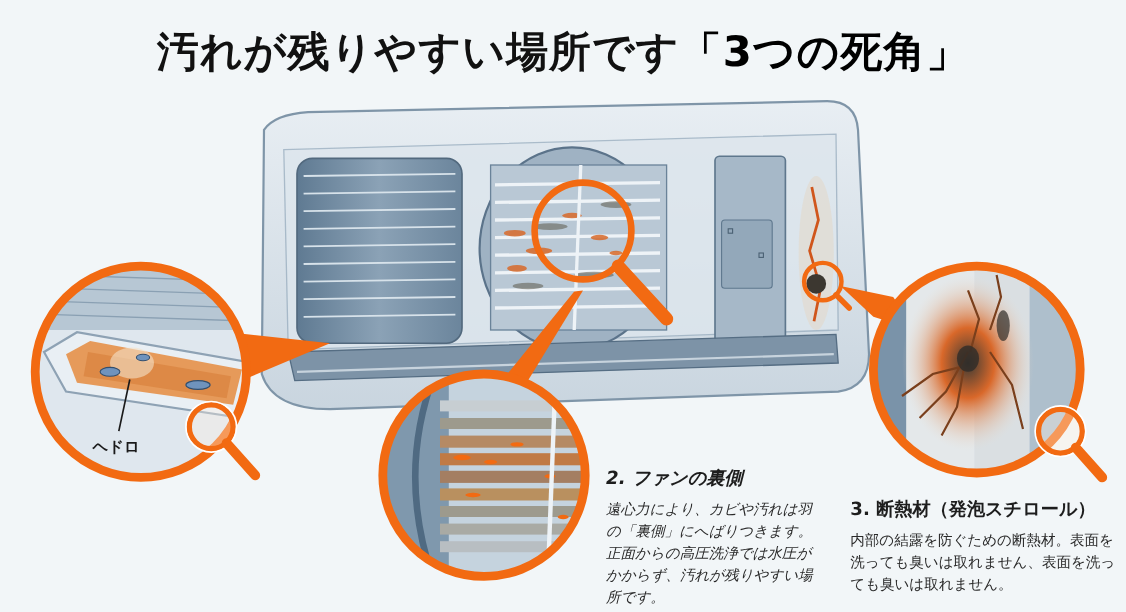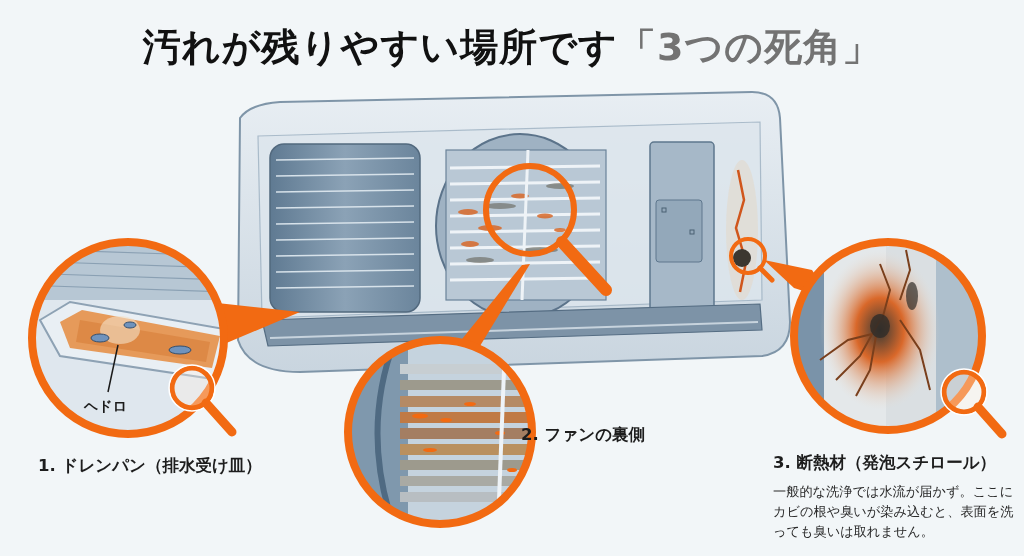--- a/index.html
+++ b/index.html
@@ -10,30 +10,30 @@
     color: #1a1a1a;
     position: relative;
   }
   .stage { position: absolute; left: 0; top: 0; width: 1024px; height: 556px; }
 
   .title {
     position: absolute; left: 0; top: 22px; width: 1024px;
     text-align: center; font-size: 38px; font-weight: bold; letter-spacing: 1px;
     color: #111;
   }
-  .title .hl { color: #737373; }
+  .title .hl { color: #000000; }
 
   svg.art { position: absolute; left: 0; top: 0; }
 
   .callout { position: absolute; }
   .callout h3 { font-size: 16.5px; font-weight: bold; color: #1d1d1d; margin-bottom: 8px; white-space: nowrap; }
   .callout p { font-size: 13.2px; line-height: 20px; color: #2a2a2a; }
 
   .c1 { left: 38px; top: 455px; width: 300px; }
-  .c2 { left: 521px; top: 424px; width: 190px; }
+  .c2 { left: 551px; top: 424px; width: 190px; font-style: italic; }
   .c3 { left: 773px; top: 452px; width: 250px; }
 
   .hedoro {
     position: absolute; left: 84px; top: 398px;
     font-size: 14px; font-weight: bold; color: #1a1a1a;
   }
 </style>
 </head>
 <body>
 
@@ -230,25 +230,25 @@
         <circle cx="964" cy="392" r="20" fill="rgba(255,240,225,0.35)" stroke="#f26a12" stroke-width="5"></circle>
         <circle cx="964" cy="392" r="23" fill="none" stroke="#fff" stroke-width="1.5"></circle>
         <line x1="978" y1="407" x2="1002" y2="434" stroke="#f26a12" stroke-width="9" stroke-linecap="round"></line>
       </g>
     </g>
   </svg>
 
   <div class="hedoro">ヘドロ</div>
 
   <div class="callout c1">
-    <h3>1. ドレンパン（排水受け皿）</h3>
   </div>
 
   <div class="callout c2">
     <h3>2. ファンの裏側</h3>
+    <p>遠心力により、カビや汚れは羽の「裏側」にへばりつきます。正面からの高圧洗浄では水圧がかからず、汚れが残りやすい場所です。</p>
   </div>
 
   <div class="callout c3">
     <h3>3. 断熱材（発泡スチロール）</h3>
-    <p>一般的な洗浄では水流が届かず。ここにカビの根や臭いが染み込むと、表面を洗っても臭いは取れません。</p>
+    <p>内部の結露を防ぐための断熱材。表面を洗っても臭いは取れません、表面を洗っても臭いは取れません。</p>
   </div>
 
 </div>
 
 </body></html>

